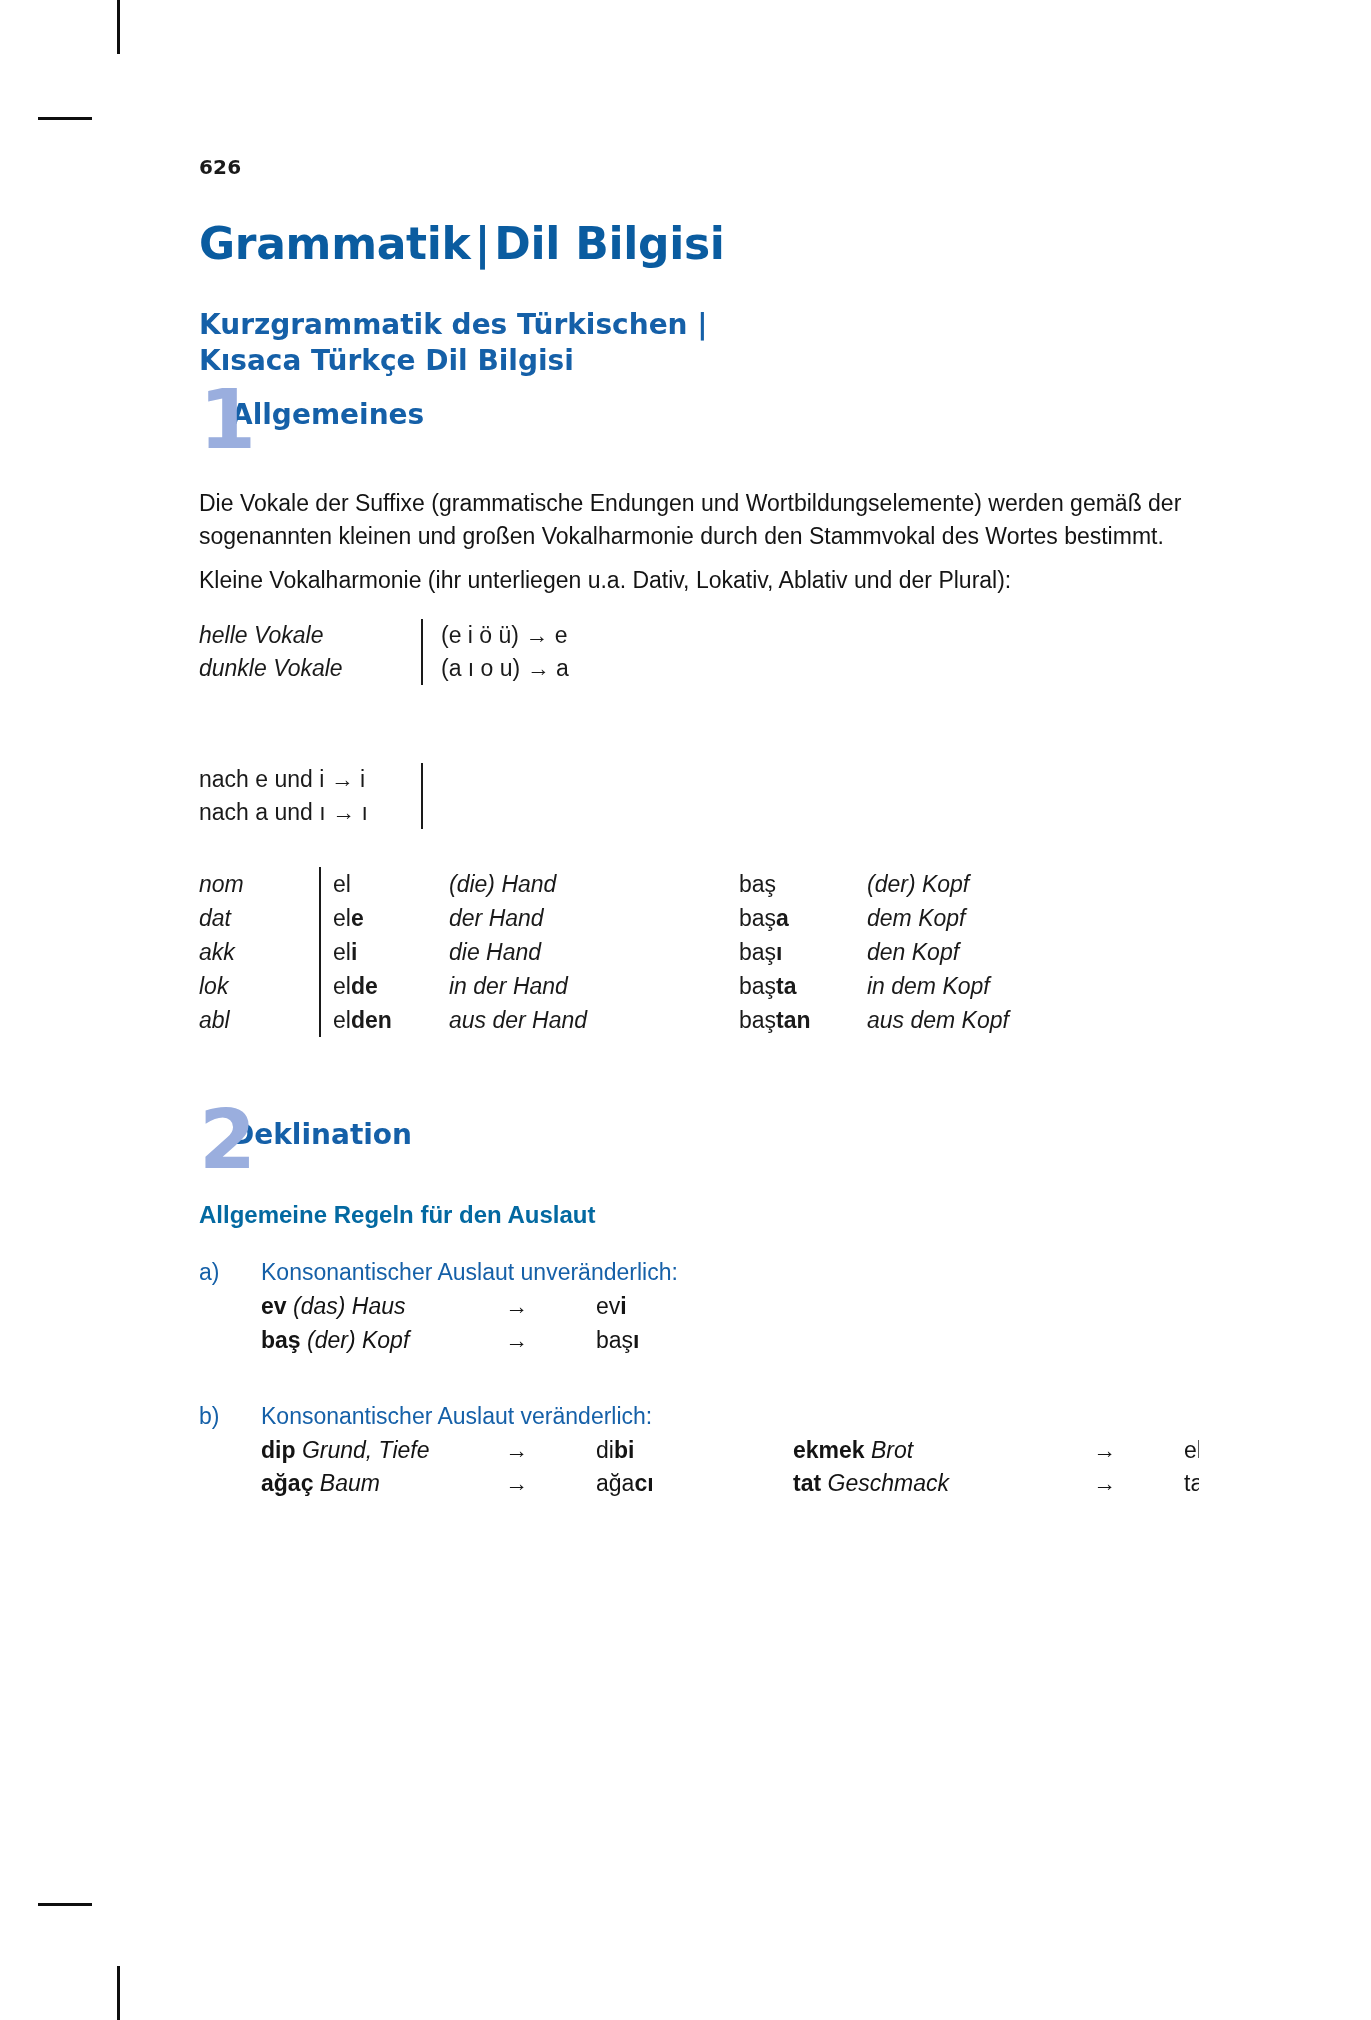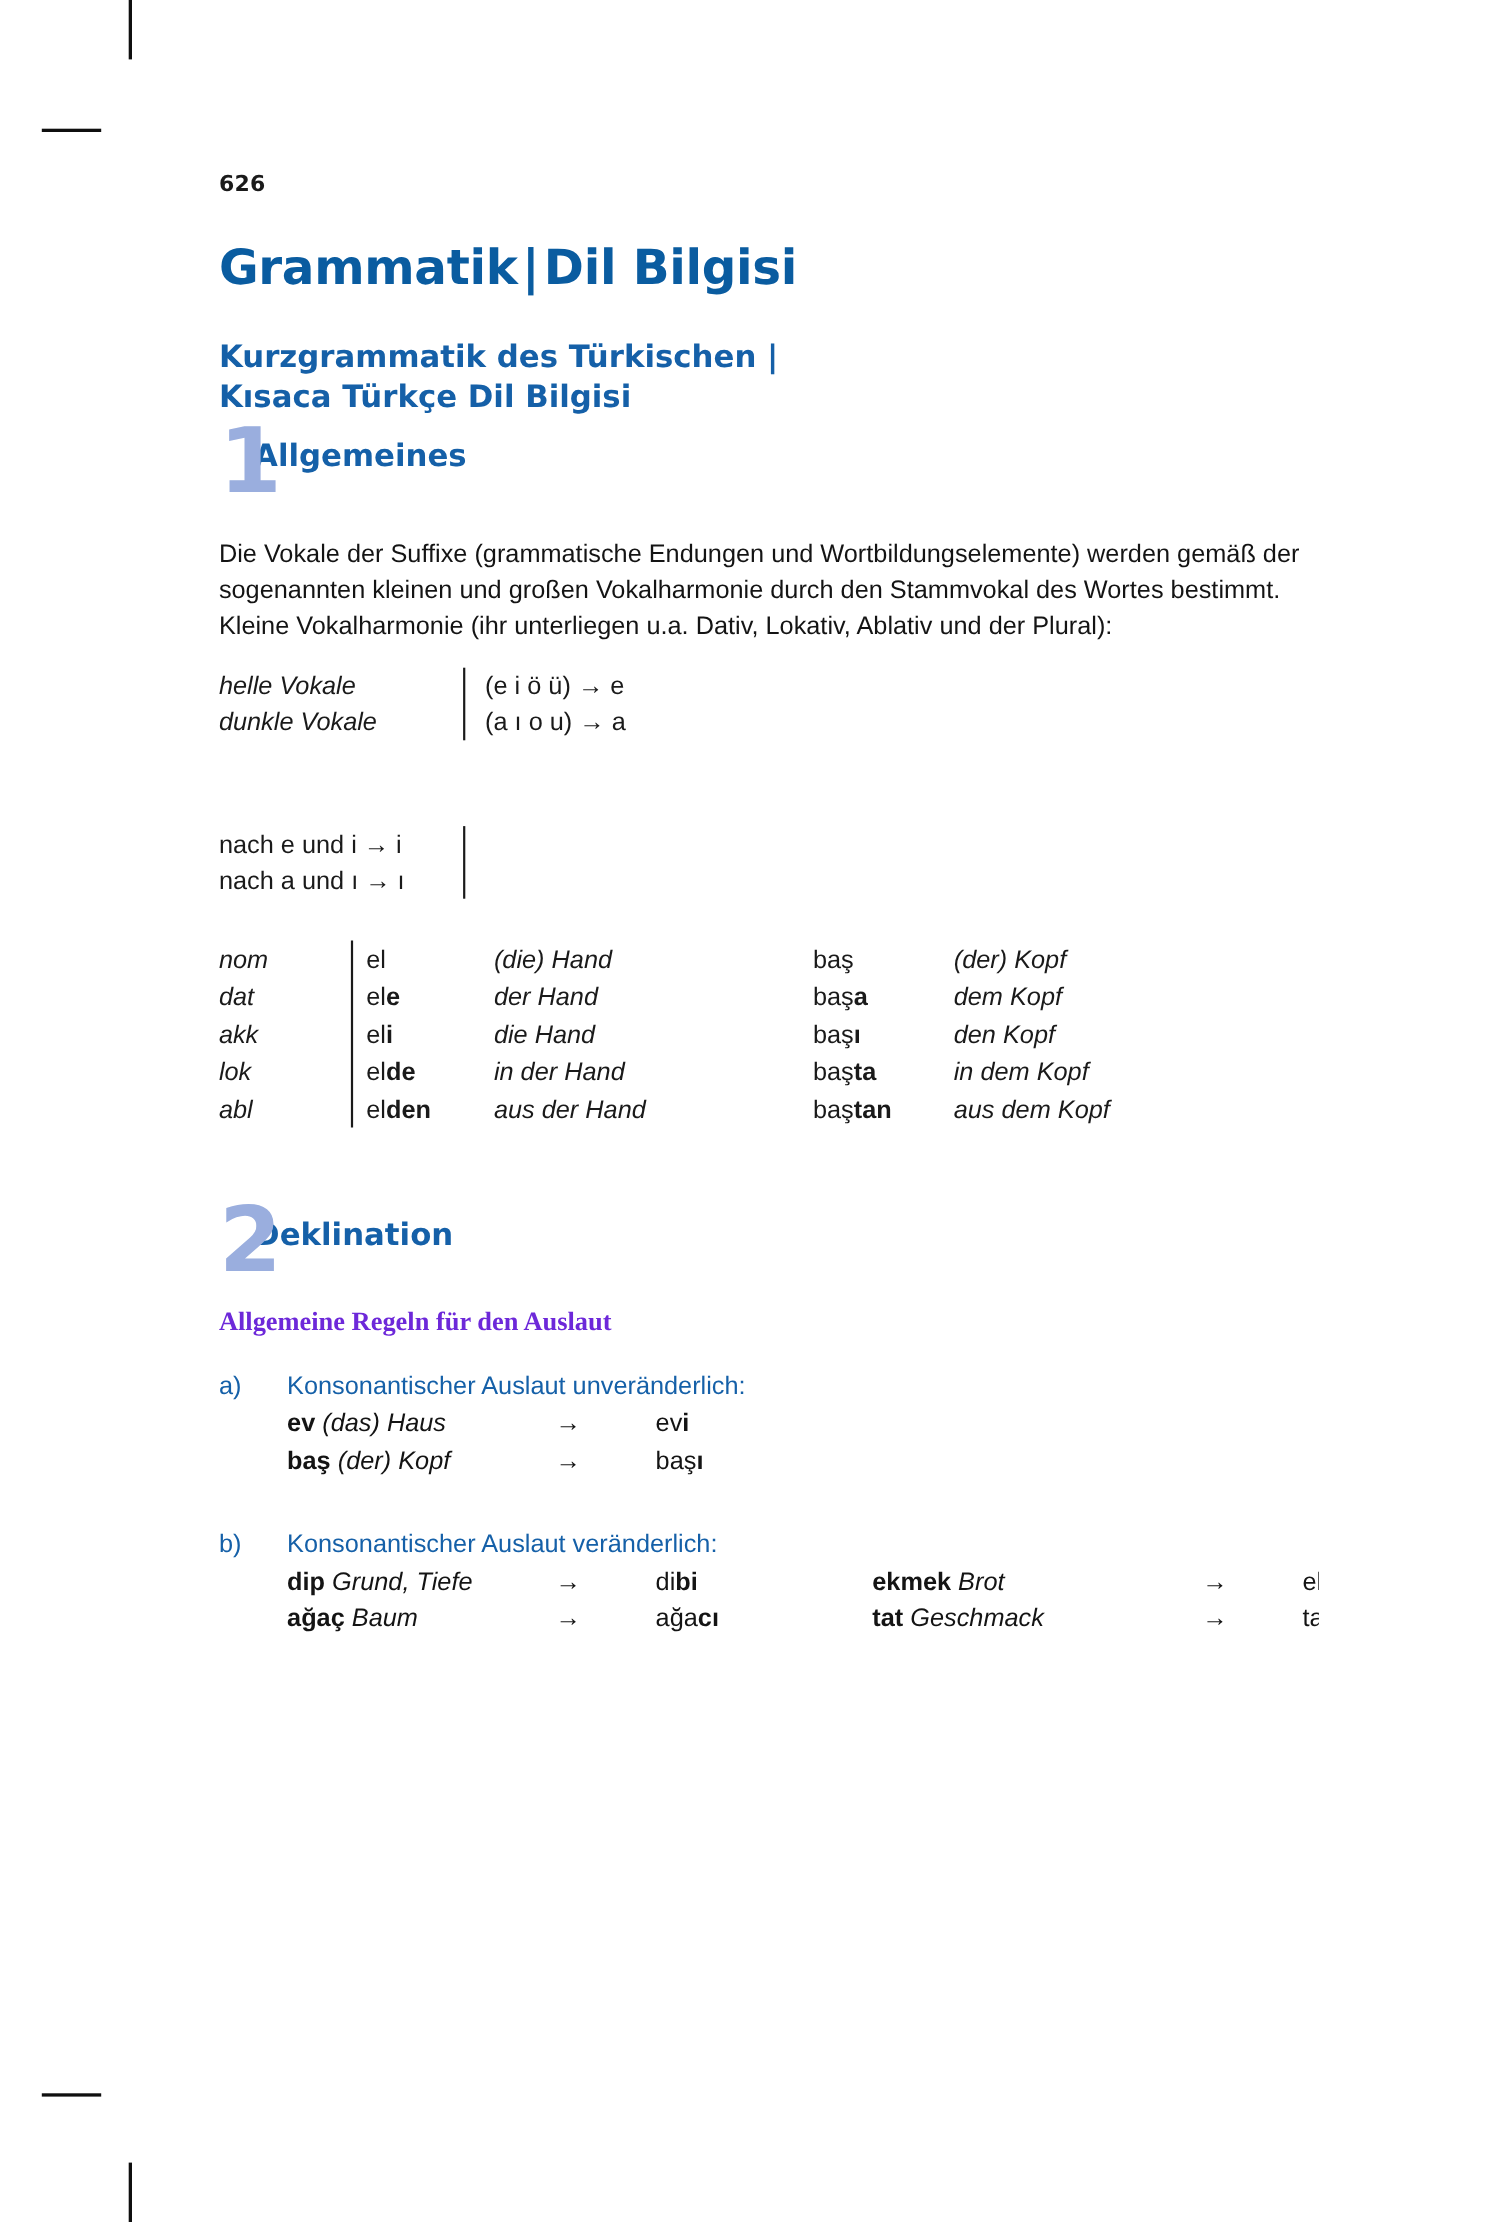--- a/index.html
+++ b/index.html
@@ -93,35 +93,35 @@
     margin-left: 32px;
     font-family: "DejaVu Sans", sans-serif;
     font-weight: bold;
     font-size: 28px;
     color: #1560a8;
     line-height: 1;
     padding-top: 8px;
   }
 
   h3.rule-title {
-    font-family: Liberation Serif, serif;
+    font-family: Liberation Sans, sans-serif;
     font-weight: bold;
     font-size: 24px;
-    color: #6d28d9;
+    color: #0369a1;
     margin: 22px 0 0 0;
   }
 
   p.body {
     font-size: 23px;
     line-height: 1.42;
     margin: 0;
     color: #141414;
     font-stretch: condensed;
   }
-  p.body + p.body { margin-top: 0; }
+  p.body + p.body { margin-top: 12px; }
 
   .gap-sm { height: 22px; }
   .gap-md { height: 38px; }
   .gap-lg { height: 56px; }
   .gap-xl { height: 70px; }
 
   
   .rulebox {
     display: flex;
     font-size: 23px;

